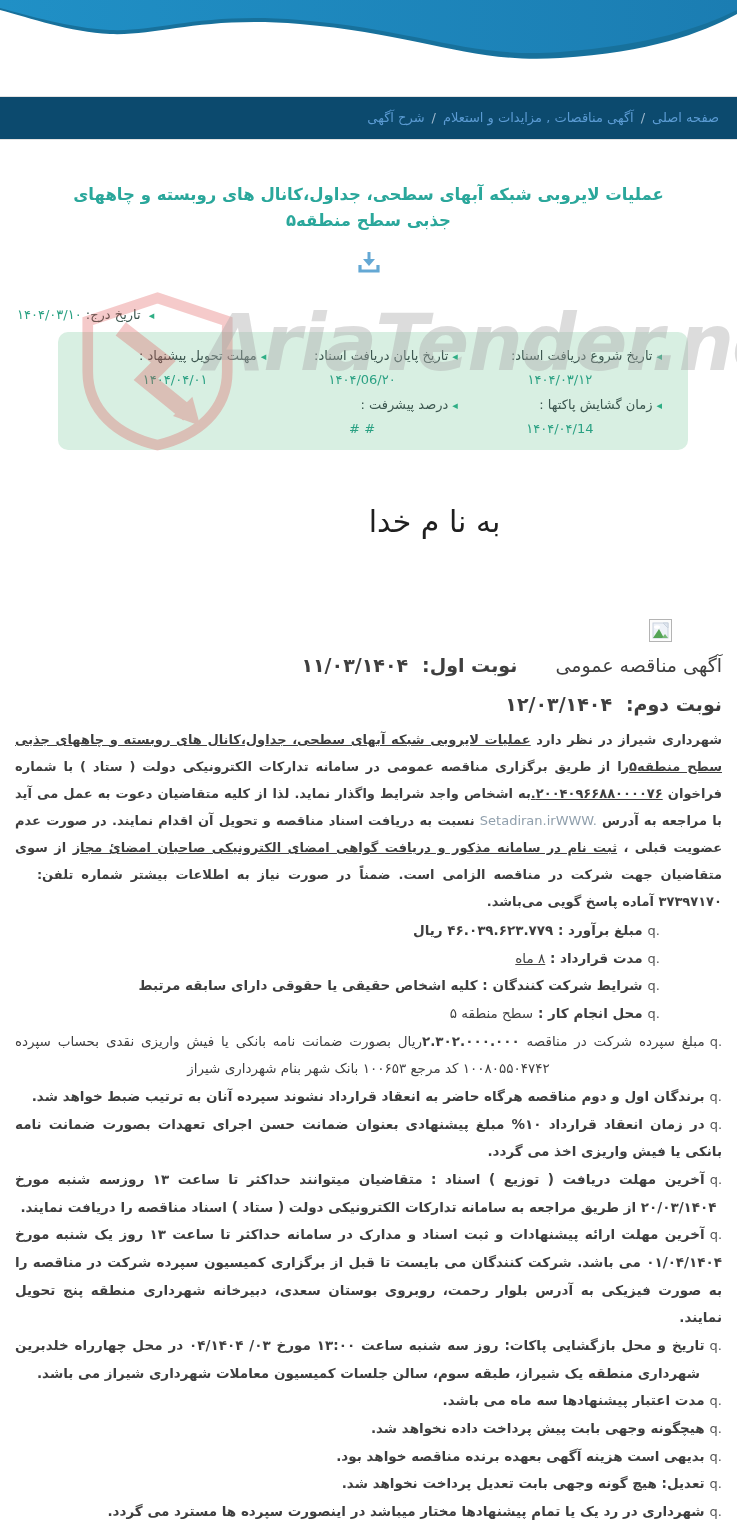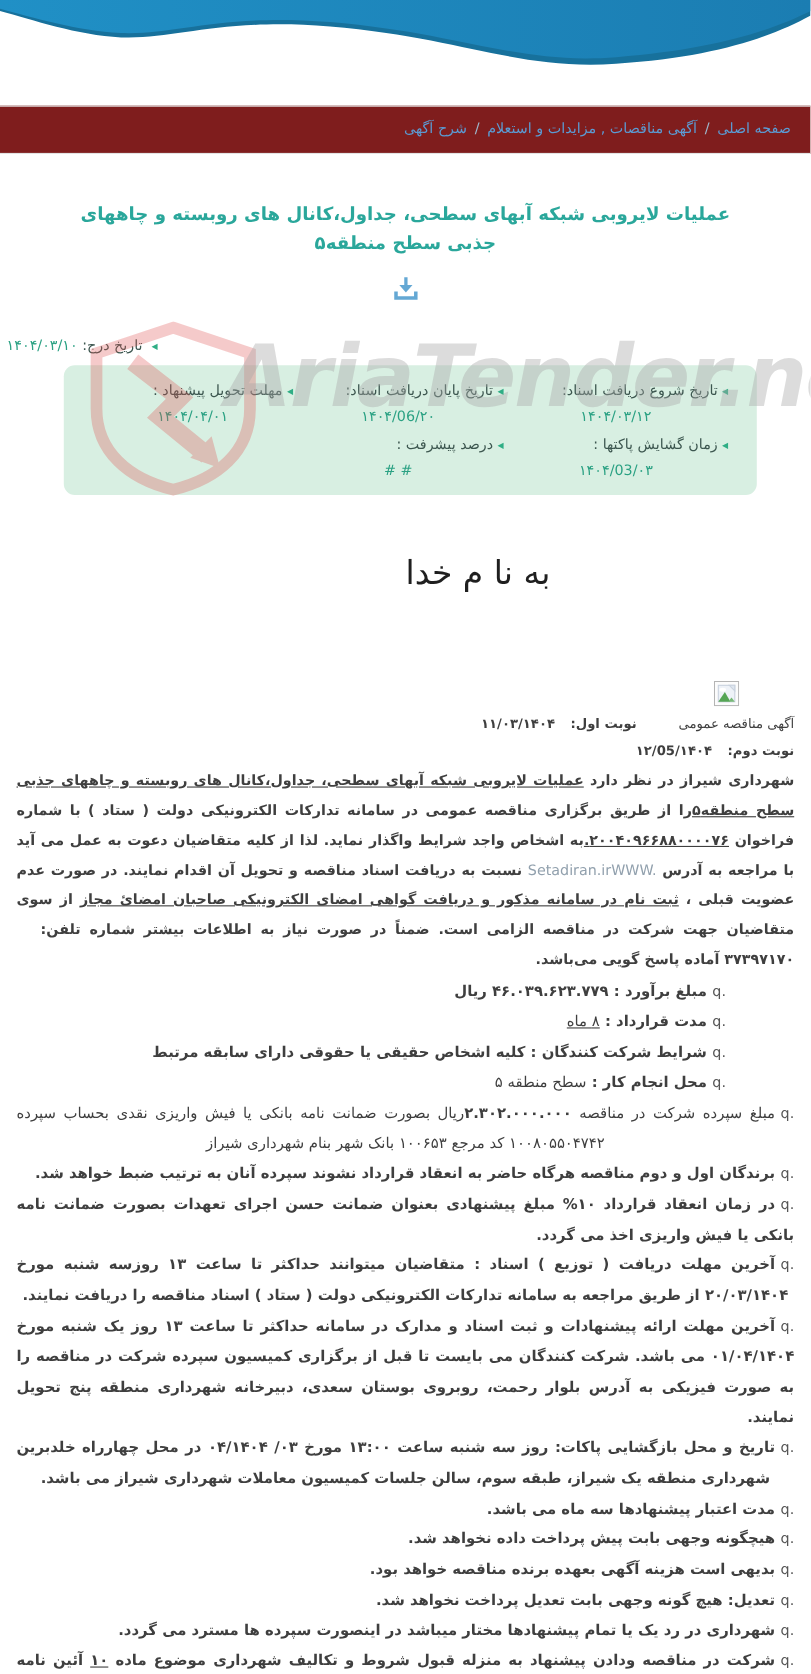--- a/index.html
+++ b/index.html
@@ -10,54 +10,54 @@
   }
   *{margin:0;padding:0;box-sizing:border-box;}
   html,body{background:#fff;}
   body{font-family:"DejaVu Sans",sans-serif;}
   .page{position:relative;width:737px;height:1522px;margin:0 auto;background:#fff;overflow:hidden;}
 
   
   .wave{display:block;width:737px;height:90px;}
 
   
-  .crumbbar{margin-top:6px;background:#7f1d1d;border-top:1px solid #e3e3e3;border-bottom:1px solid #e3e3e3;
+  .crumbbar{margin-top:6px;background:#0c4a6e;border-top:1px solid #e3e3e3;border-bottom:1px solid #e3e3e3;
     height:44px;line-height:42px;padding:0 18px;direction:rtl;font-size:13px;color:var(--crumb);}
   .crumbbar .sep{color:#9fb8cd;margin:0 7px;}
   .crumbbar span{cursor:default;}
 
   
   .adv-title{margin:42px auto 0;max-width:600px;text-align:center;direction:rtl;
     color:var(--accent);font-size:16.5px;font-weight:bold;line-height:1.6;}
   .dl-wrap{margin-top:16px;text-align:center;}
   .dl-btn{display:inline-block;}
 
   
   .watermark{position:absolute;left:0;top:292px;width:737px;height:170px;z-index:3;pointer-events:none;}
   .wm-text{position:absolute;left:205px;top:6px;font-size:78px;font-weight:bold;font-style:italic;
     color:var(--wmgray);opacity:.40;white-space:nowrap;letter-spacing:-2px;}
   .wm-shield{position:absolute;left:80px;top:0;opacity:.30;}
 
   
-  .meta-inserted{margin-top:28px;padding-left:6px;direction:rtl;text-align:left;font-size:13px;}
+  .meta-inserted{margin-top:28px;padding-left:17px;direction:rtl;text-align:left;font-size:13px;}
   .meta-inserted .lbl, .mb-label{color:var(--label);}
   .tri{color:var(--marker);font-size:11px;margin-left:4px;}
   .val{color:var(--green);}
   .meta-box{position:relative;margin:10px 49px 0 58px;background:var(--boxbg);border-radius:10px;
     padding:16px 26px 14px;direction:rtl;font-size:13px;z-index:1;}
   .mb-grid{display:grid;grid-template-columns:1.12fr 1.05fr 1fr;row-gap:10px;}
   .mb-cell .mb-label{display:block;}
   .mb-cell .mb-value{display:block;text-align:center;color:var(--green);margin-top:9px;}
 
   
   .bismillah{margin-top:54px;text-align:center;position:relative;left:66px;
     font-size:30px;color:#1f1f1f;direction:rtl;}
   .imgicon-row{margin-top:80px;padding:0 65px;direction:rtl;text-align:right;}
   .doc{padding:0 15px;direction:rtl;color:var(--text);}
-  .intro-line{font-size:12px;line-height:2.05;}
+  .intro-line{font-size:19px;line-height:2.05;}
   .doc-par{font-size:13px;line-height:2.08;text-align:justify;font-weight:bold;margin-top:2px;}
   .seg-b{font-weight:bold;}
   .seg-n{font-weight:normal;}
   .seg-u{text-decoration:underline;}
   .seg-link{color:var(--link);font-weight:normal;}
   .seg-ltr{direction:ltr;unicode-bidi:isolate;}
   .seg-gap{display:inline-block;width:38px;}
   .seg-gap-sm{display:inline-block;width:14px;}
 
   .list{margin-top:2px;font-weight:bold;}
@@ -115,21 +115,21 @@
       <div class="mb-cell">
         <span class="mb-label"><span class="tri">◂</span><span>تاریخ پایان دریافت اسناد:</span></span>
         <span class="mb-value">۱۴۰۴/06/۲۰</span>
       </div>
       <div class="mb-cell">
         <span class="mb-label"><span class="tri">◂</span><span>مهلت تحویل پیشنهاد :</span></span>
         <span class="mb-value">۱۴۰۴/۰۴/۰۱</span>
       </div>
       <div class="mb-cell">
         <span class="mb-label"><span class="tri">◂</span><span>زمان گشایش پاکتها :</span></span>
-        <span class="mb-value">۱۴۰۴/03/۰۳</span>
+        <span class="mb-value">۱۴۰۴/۰۴/14</span>
       </div>
       <div class="mb-cell">
         <span class="mb-label"><span class="tri">◂</span><span>درصد پیشرفت :</span></span>
         <span class="mb-value"># #</span>
       </div>
     </div>
   </div>
 
   <div class="watermark">
     <svg class="wm-shield" width="155" height="160" viewBox="0 0 160 165">
@@ -148,21 +148,21 @@
       <rect x="4" y="4" width="15" height="15" fill="#eef2f8" stroke="#c9d2de"></rect>
       <path d="M14,4 h5 v5 z" fill="#dfe6ef" stroke="#c9d2de"></path>
       <ellipse cx="8" cy="8" rx="3" ry="1.8" fill="#fff"></ellipse>
       <polygon points="4,19 10,10 15,19" fill="#55a555"></polygon>
       <polygon points="13,19 16,15 19,19" fill="#77b877"></polygon>
     </svg>
   </div>
 
   <div class="doc">
     <div class="intro-line"><span class="seg-n">آگهی مناقصه عمومی</span><span class="seg-gap"></span><span class="seg-b">نوبت اول:</span><span class="seg-gap-sm"></span><span class="seg-b">۱۱/۰۳/۱۴۰۴</span></div>
-    <div class="intro-line"><span class="seg-b">نوبت دوم:</span><span class="seg-gap-sm"></span><span class="seg-b">۱۲/05/۱۴۰۴</span></div>
+    <div class="intro-line"><span class="seg-b">نوبت دوم:</span><span class="seg-gap-sm"></span><span class="seg-b">۱۲/۰۳/۱۴۰۴</span></div>
     <div class="doc-par"><span>شهرداری شیراز در نظر دارد </span><span class="seg-u">عملیات لایروبی شبکه آبهای سطحی، جداول،کانال های روبسته و چاههای جذبی سطح منطقه۵</span><span>را از طریق برگزاری مناقصه عمومی در سامانه تدارکات الکترونیکی دولت ( ستاد ) با شماره فراخوان </span><span class="seg-u">۲۰۰۴۰۹۶۶۸۸۰۰۰۰۷۶.</span><span>به اشخاص واجد شرایط واگذار نماید. لذا از کلیه متقاضیان دعوت به عمل می آید با مراجعه به آدرس </span><span class="seg-link seg-ltr">Setadiran.irWWW.</span><span> نسبت به دریافت اسناد مناقصه و تحویل آن اقدام نمایند. در صورت عدم عضویت قبلی ، </span><span class="seg-u">ثبت نام در سامانه مذکور و دریافت گواهی امضای الکترونیکی صاحبان امضائ مجاز</span><span class="seg-b"> از سوی متقاضیان جهت شرکت در مناقصه الزامی است. ضمناً در صورت نیاز به اطلاعات بیشتر شماره تلفن: </span><span class="seg-gap-sm"></span><span class="seg-b">۳۷۳۹۷۱۷۰</span><span>  آماده پاسخ گویی می‌باشد.</span></div>
 
     <div class="list">
         <div class="list-item li-indent">
         <span class="marker" dir="ltr">q.</span><span><span>مبلغ برآورد : ۴۶.۰۳۹.۶۲۳.۷۷۹ ریال</span></span>
       </div>
         <div class="list-item li-indent">
         <span class="marker" dir="ltr">q.</span><span><span>مدت قرارداد : </span><span class="seg-u seg-n">۸  ماه</span></span>
       </div>
         <div class="list-item li-indent">

